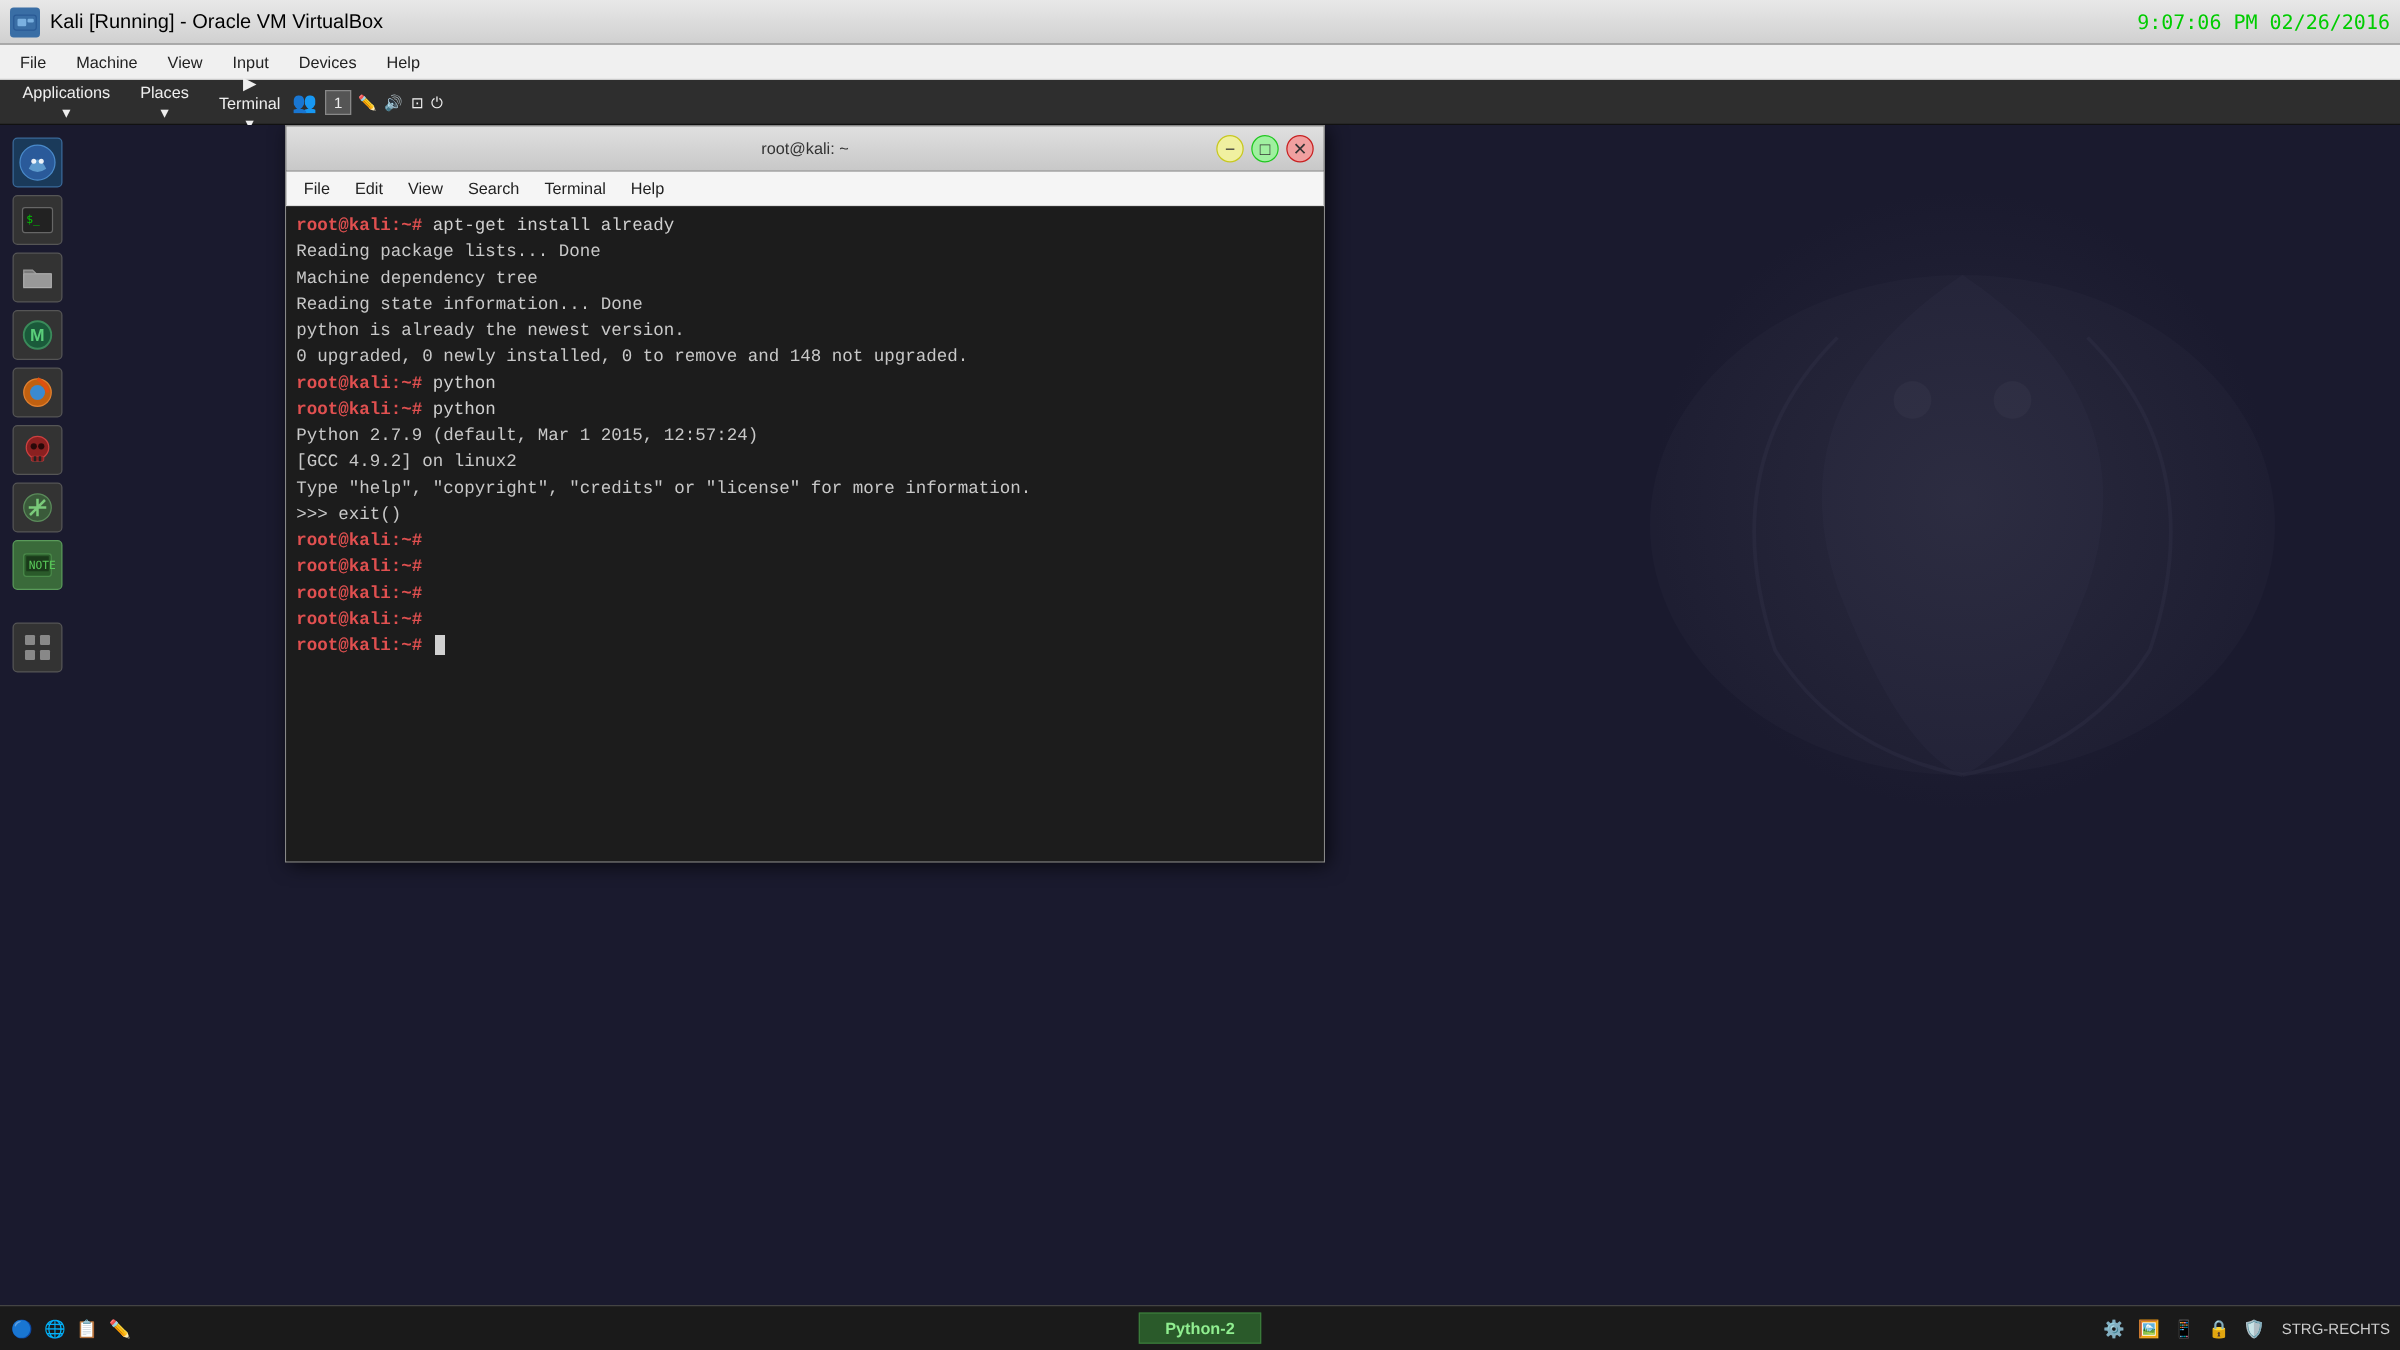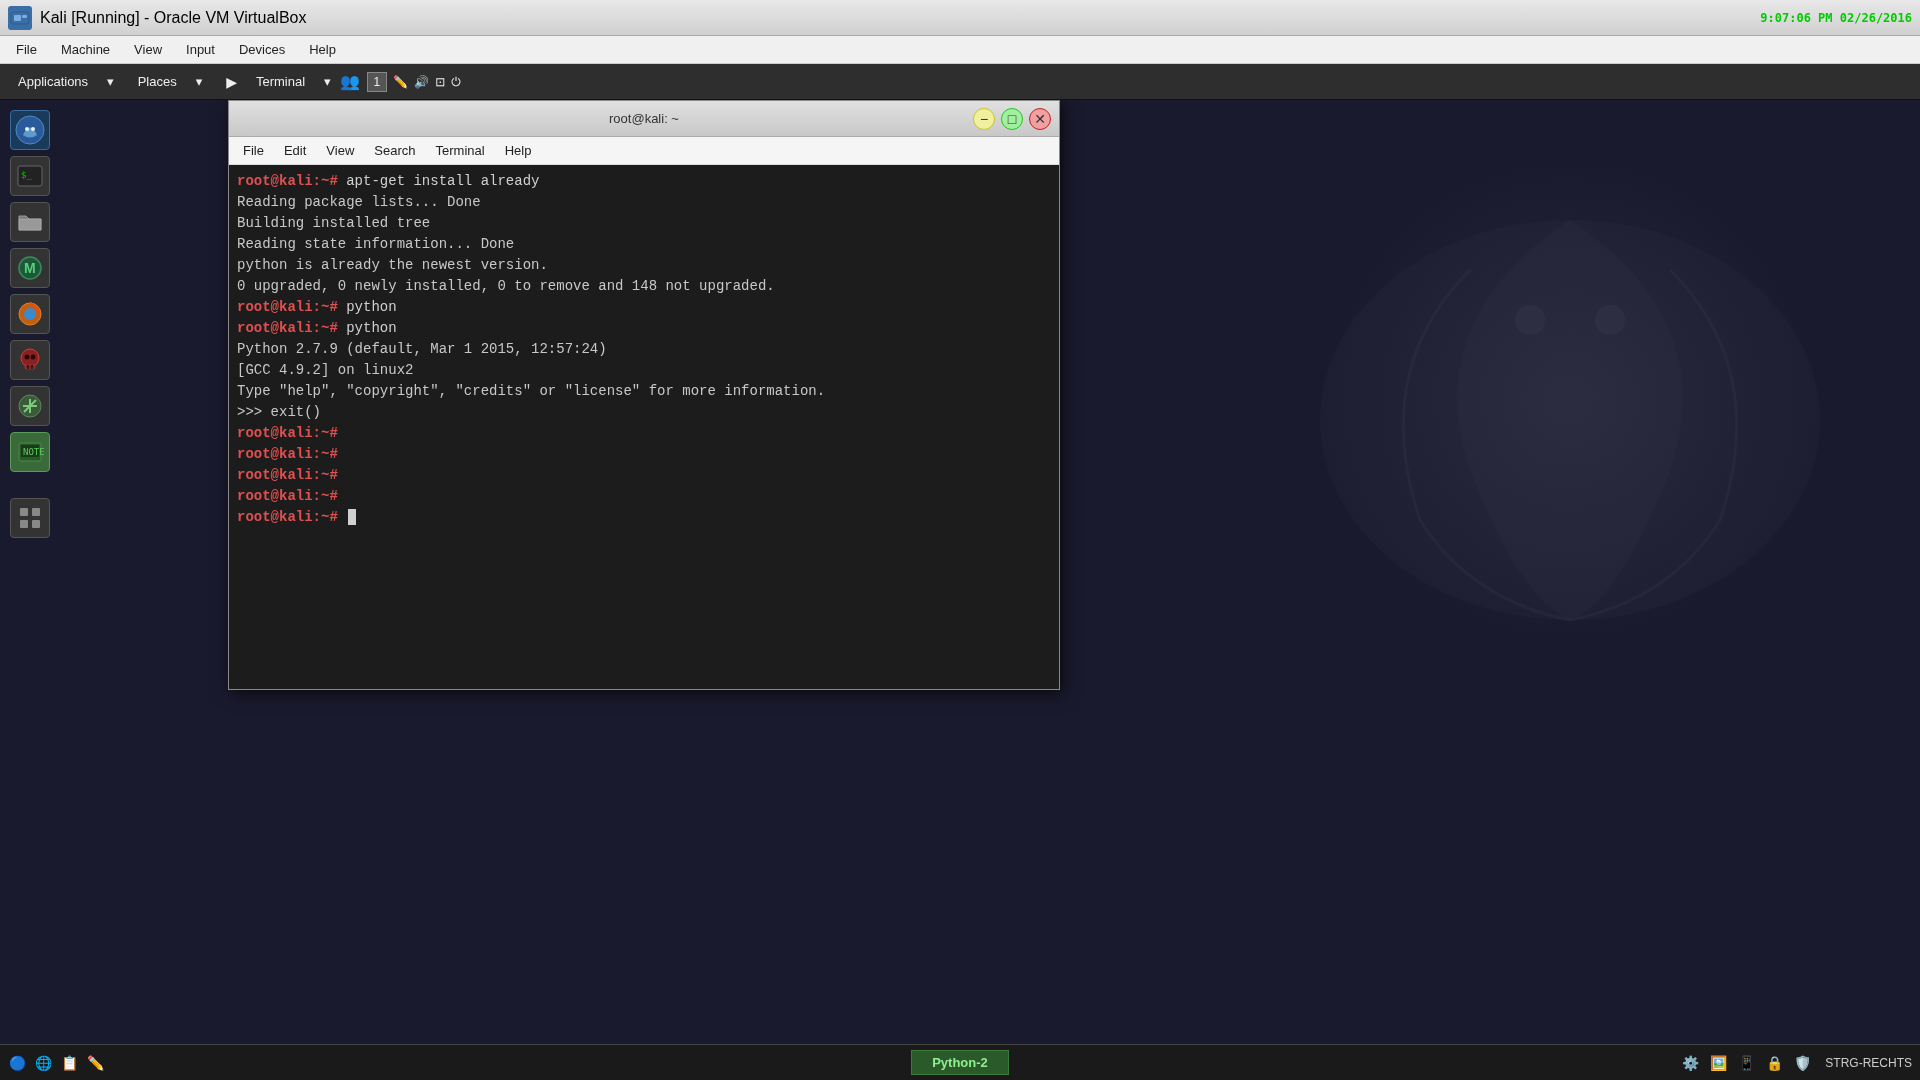--- a/index.html
+++ b/index.html
@@ -26,22 +26,22 @@
       height: 24px;
       margin-right: 8px;
       background: #3a6ea5;
       border-radius: 3px;
       display: flex; align-items: center; justify-content: center;
       color: white; font-size: 12px; font-weight: bold;
     }
     #vbox-time {
       margin-left: auto;
       color: #00cc00;
-      font-size: 12px;
-      font-weight: bold;
+      font-size: 16px;
+      font-weight: normal;
       font-family: monospace;
     }
 
     
     #vbox-menubar {
       background: #f0f0f0;
       height: 28px;
       display: flex;
       align-items: center;
       padding: 0 4px;
@@ -68,21 +68,22 @@
       align-items: center;
       gap: 4px;
     }
     .kali-panel-item {
       color: #eee;
       font-size: 13px;
       padding: 4px 10px;
       cursor: pointer;
       display: flex;
       align-items: center;
-      gap: 19px;
+      gap: 1px;
+      flex-direction: column;
     }
     .kali-panel-center {
       flex: 1;
       text-align: center;
       color: #ddd;
       font-size: 13px;
     }
     .kali-panel-right {
       display: flex;
       align-items: center;
@@ -431,21 +432,21 @@
       <span class="term-menu-item">Search</span>
       <span class="term-menu-item">Terminal</span>
       <span class="term-menu-item">Help</span>
     </div>
 
     <div id="terminal-content">
       <div>
         <span class="prompt">root@kali:~# </span><span class="cmd">apt-get install already</span>
       </div>
       <div class="output">Reading package lists... Done</div>
-      <div class="output">Building installed tree</div>
+      <div class="output">Machine dependency tree</div>
       <div class="output">Reading state information... Done</div>
       <div class="output">python is already the newest version.</div>
       <div class="output">0 upgraded, 0 newly installed, 0 to remove and 148 not upgraded.</div>
       <div>
         <span class="prompt">root@kali:~# </span><span class="cmd">python</span>
       </div>
       <div>
         <span class="prompt">root@kali:~# </span><span class="cmd">python</span>
       </div>
       <div class="output">Python 2.7.9 (default, Mar  1 2015, 12:57:24)</div>

